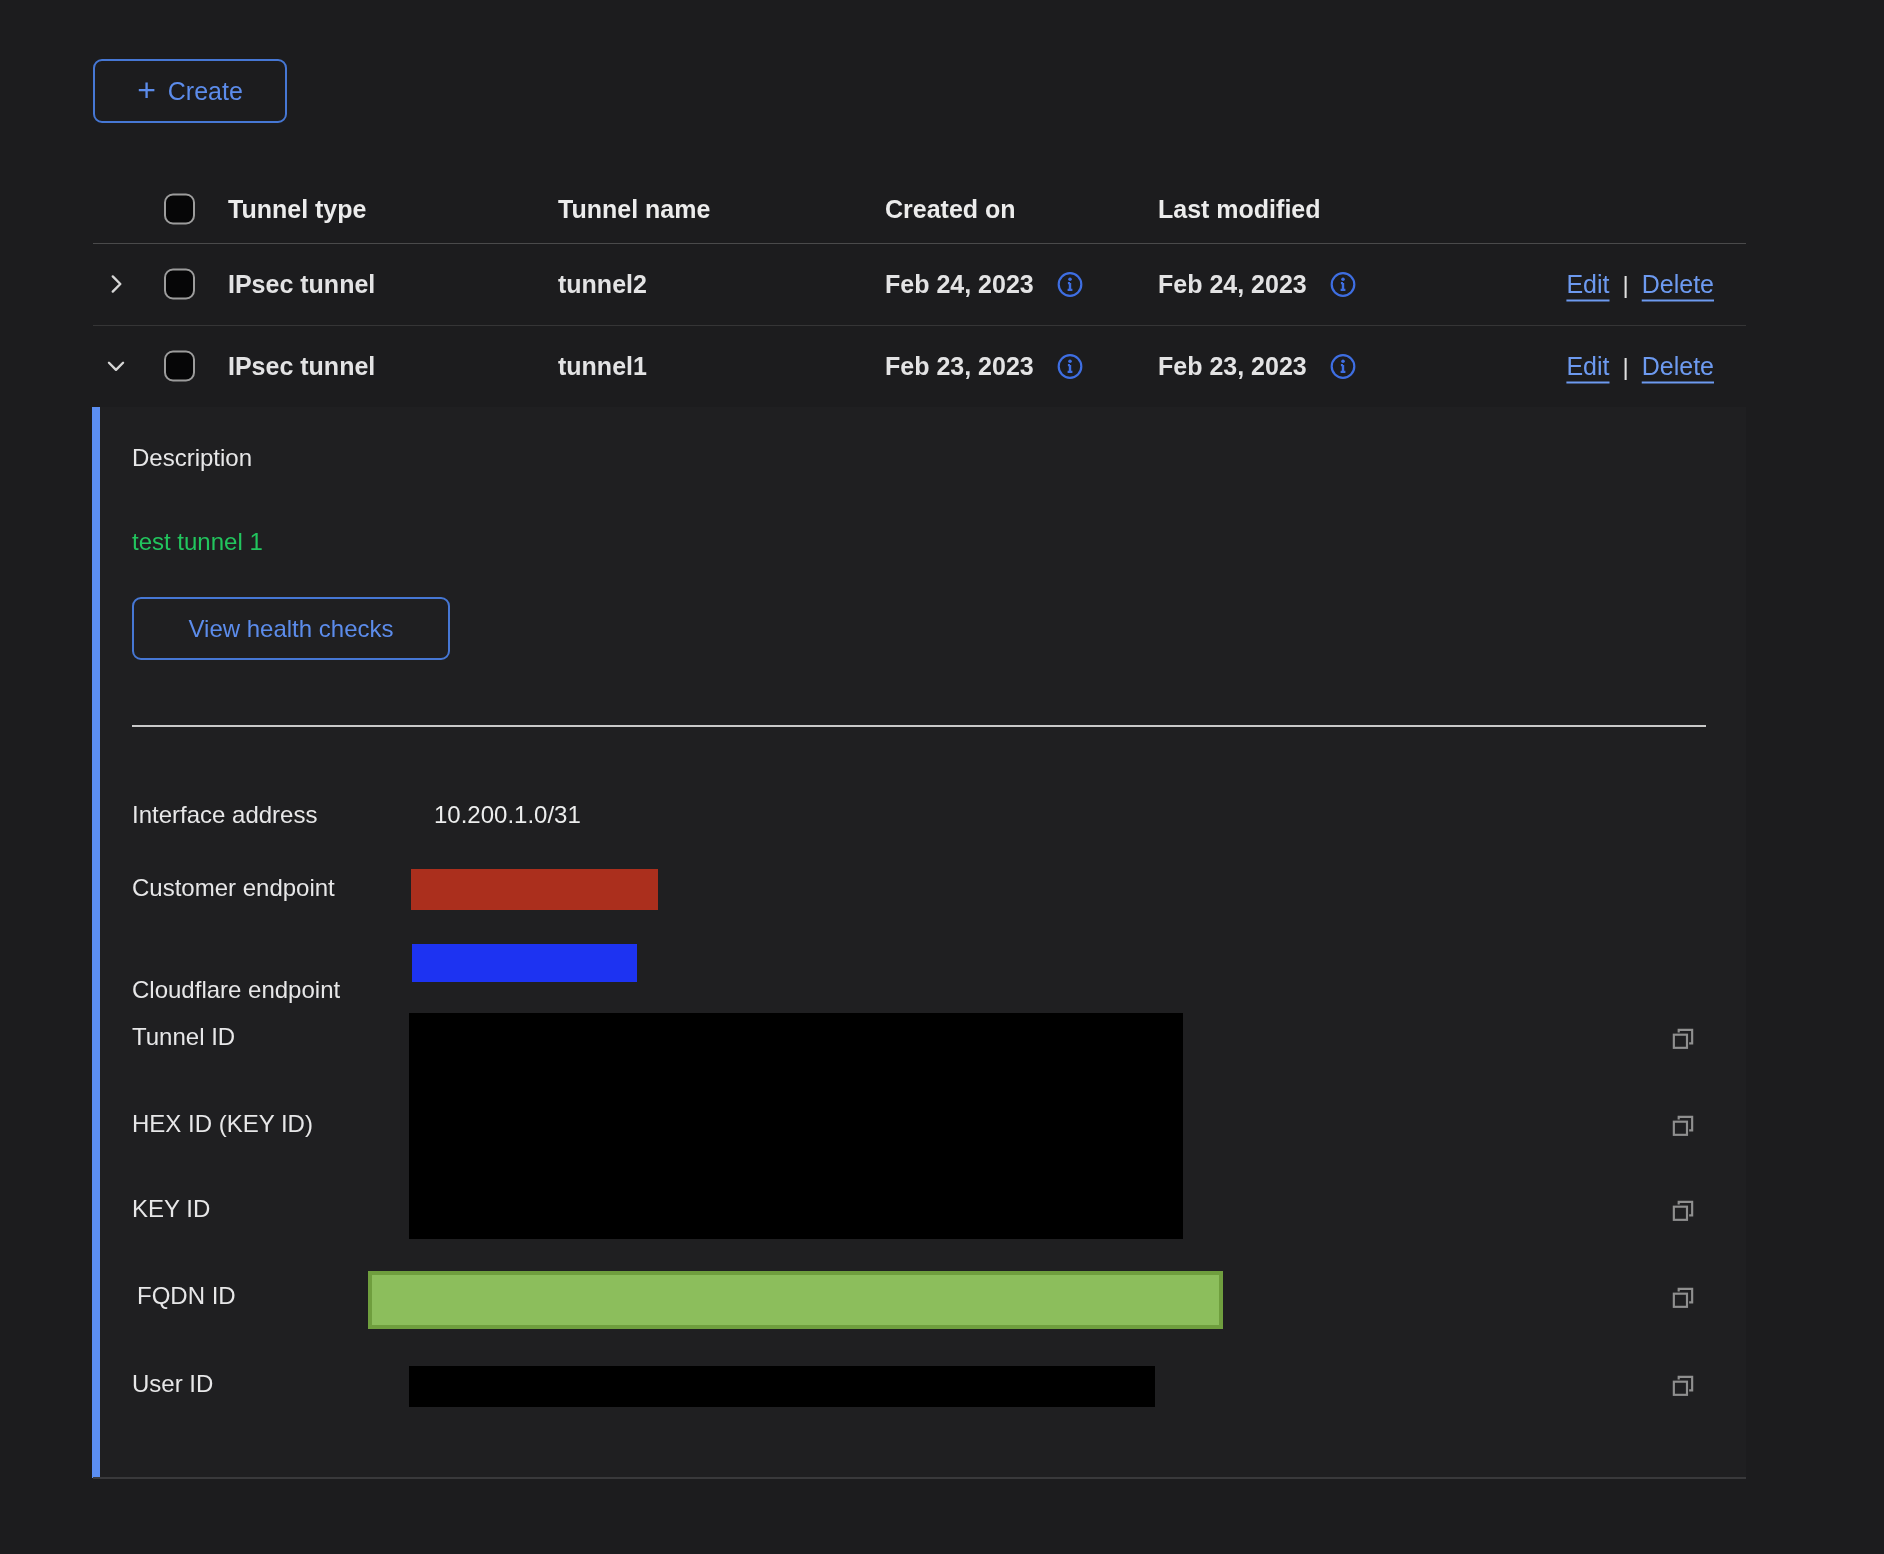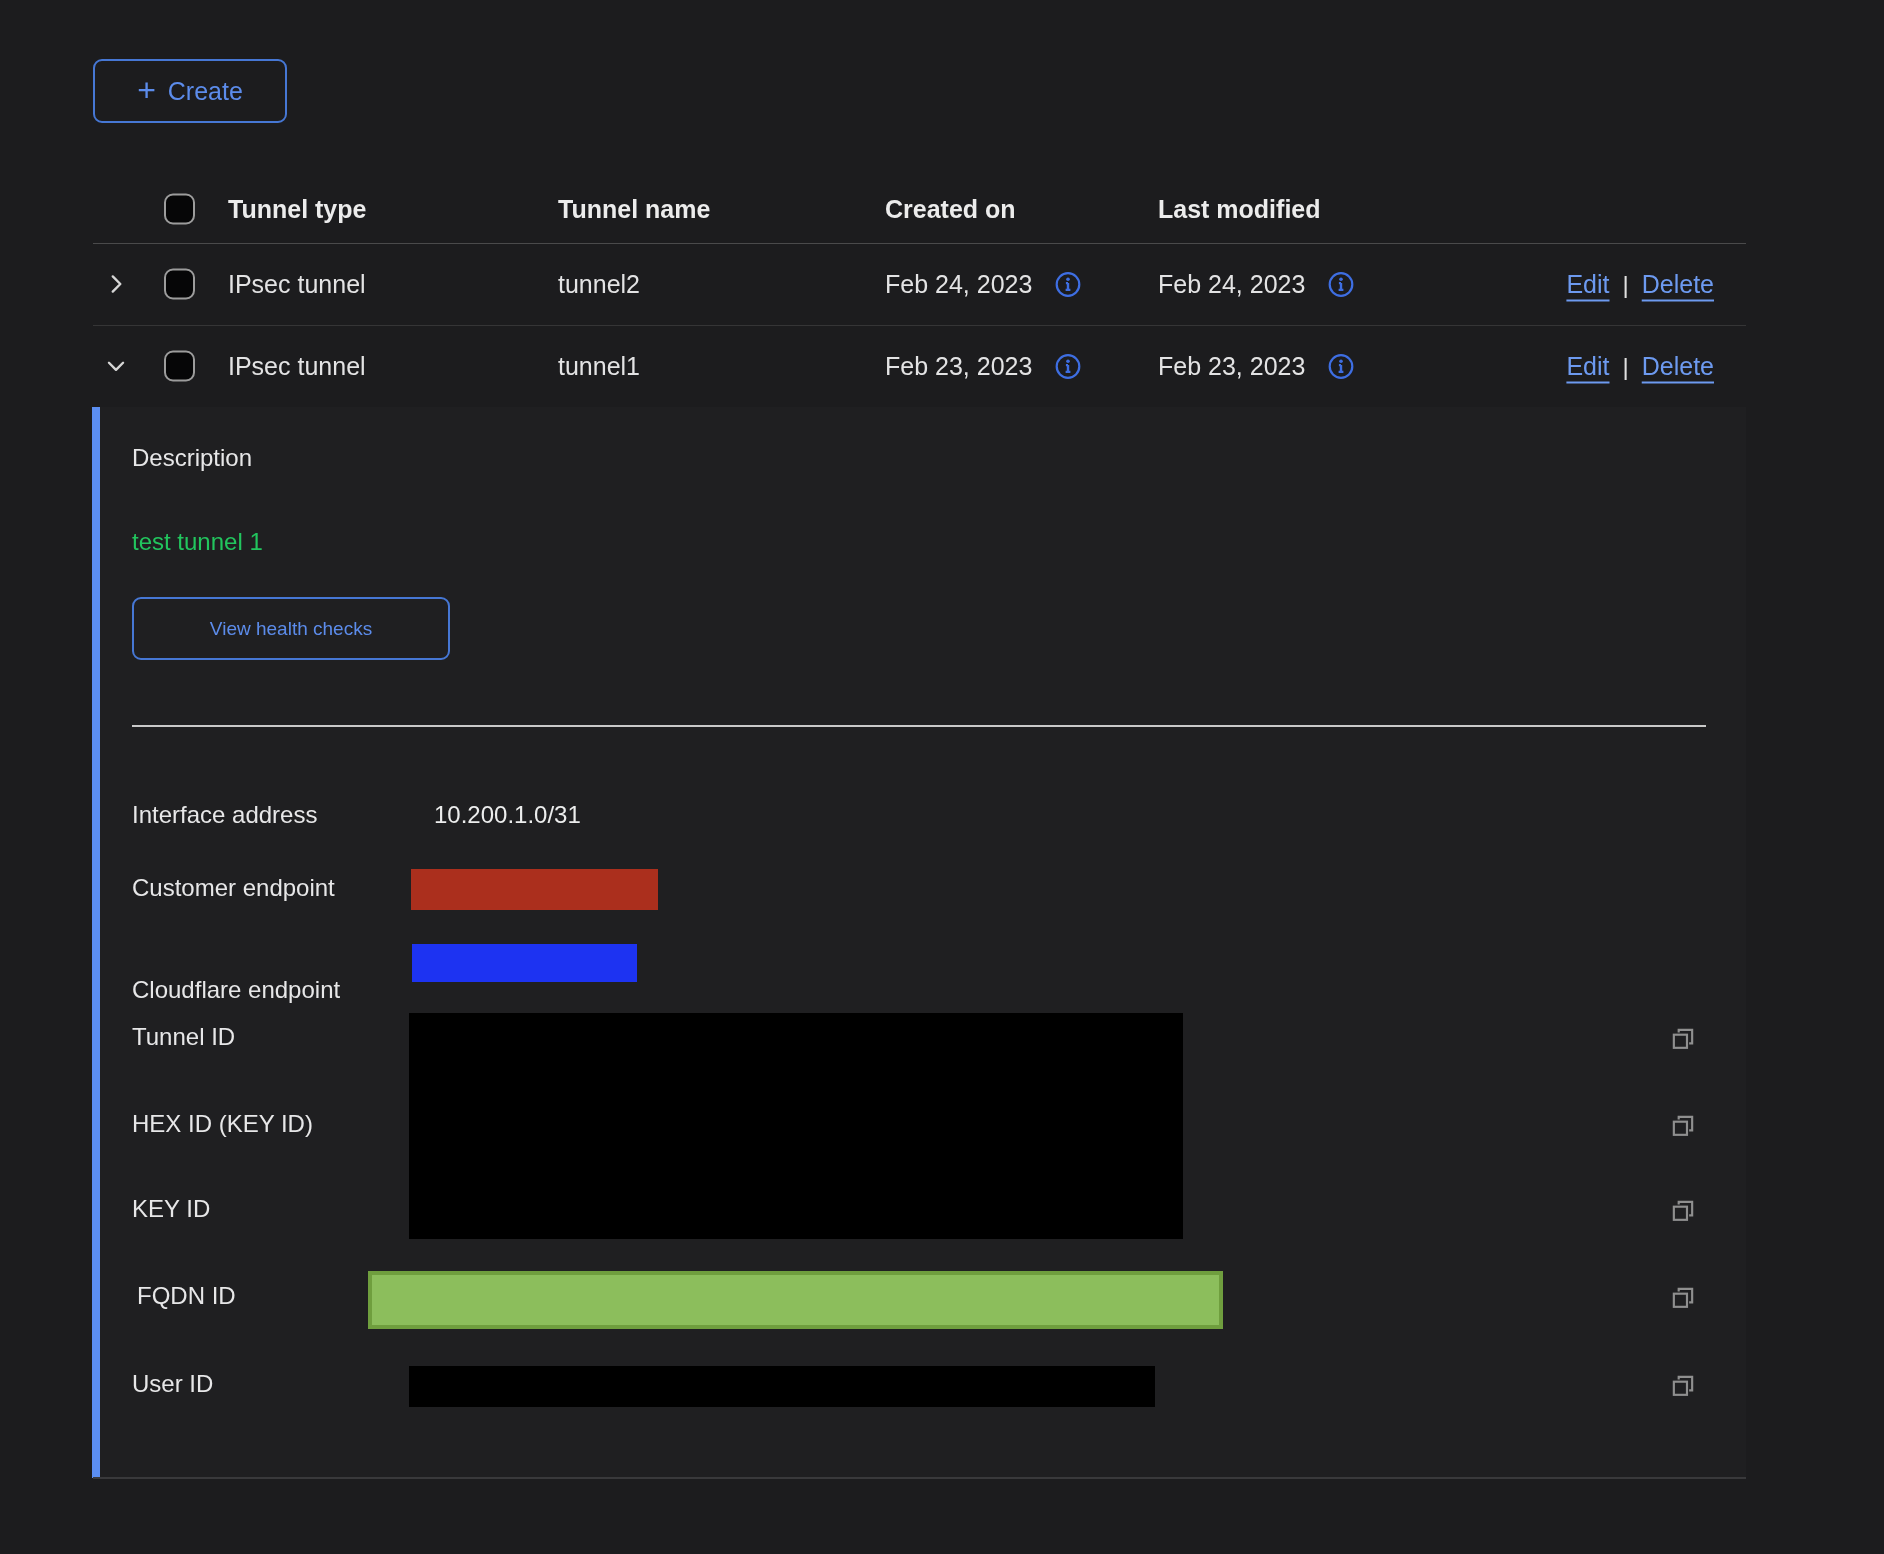--- a/index.html
+++ b/index.html
@@ -9,29 +9,29 @@
   }
   
   .outline-btn{
     position:absolute;display:flex;align-items:center;justify-content:center;
     background:transparent;border:2px solid #4677d4;border-radius:9px;
     color:#5c8ceb;font-size:25px;cursor:pointer;gap:12px;
     font-family:"Liberation Sans","DejaVu Sans",sans-serif;
   }
   .create-btn{left:93px;top:59px;width:194px;height:64px;}
   .plus-glyph{font-size:32px;font-weight:300;line-height:1;margin-top:-3px;}
-  .health-btn{left:132px;top:597px;width:318px;height:63px;font-size:19px;}
+  .health-btn{left:132px;top:597px;width:318px;height:63px;font-size:24px;}
   
   .trow{position:absolute;left:93px;width:1653px;}
   .thead{top:175px;height:68px;border-bottom:1px solid #4a4a4b;}
   .row1{top:243px;height:82px;border-bottom:1px solid #353536;}
   .row2{top:325px;height:82px;}
   .rcell{position:absolute;top:50%;transform:translateY(-50%);white-space:nowrap;}
   .th{font-size:25px;font-weight:700;color:#ececec;}
-  .td{font-size:25px;color:#e3e3e4;}
+  .td{font-size:25px;color:#e3e3e4;font-weight:bold;}
   .pos-chev{left:4px;}
   .pos-cb{left:71px;}
   .pos-type{left:135px;}
   .pos-name{left:465px;}
   .pos-created{left:792px;}
   .pos-modified{left:1065px;}
   .date-cell{display:flex;align-items:center;gap:22px;}
   .actions{position:absolute;right:32px;top:50%;transform:translateY(-50%);
     display:flex;align-items:center;gap:13px;}
   .link{font-size:25px;color:#6d9af0;text-decoration:underline;text-underline-offset:7px;

